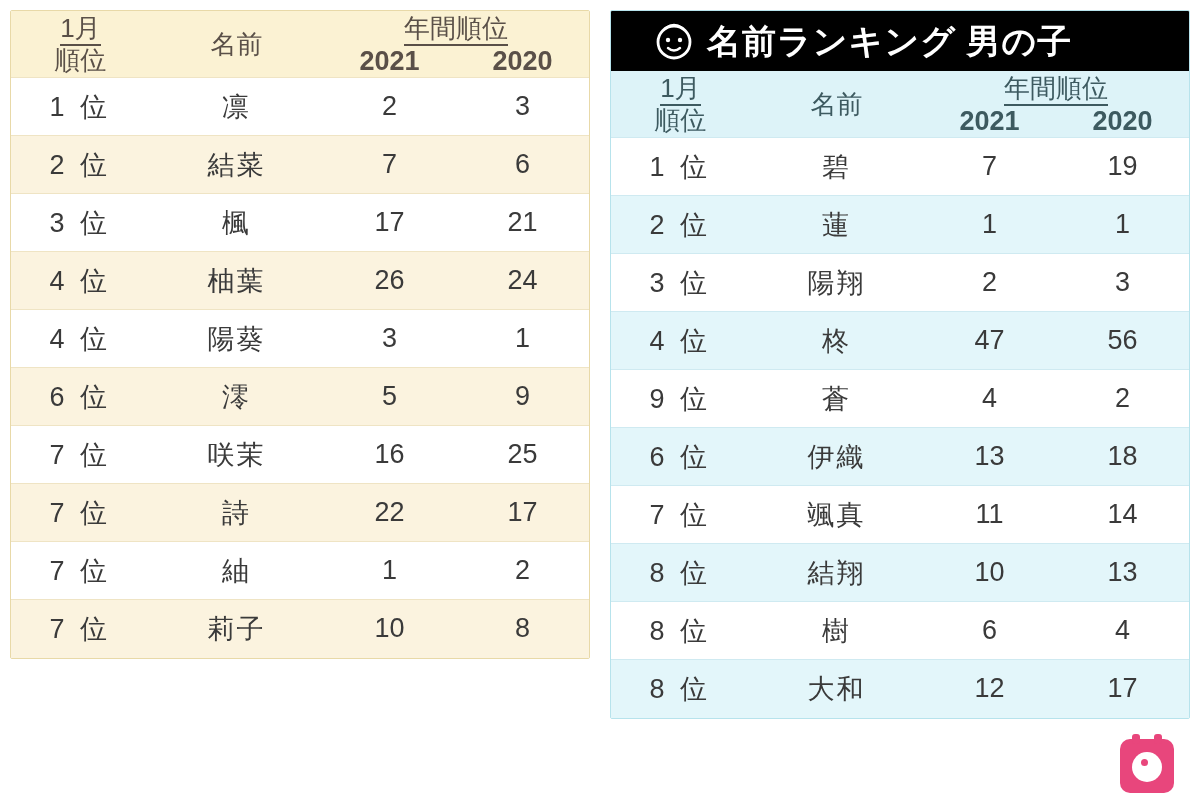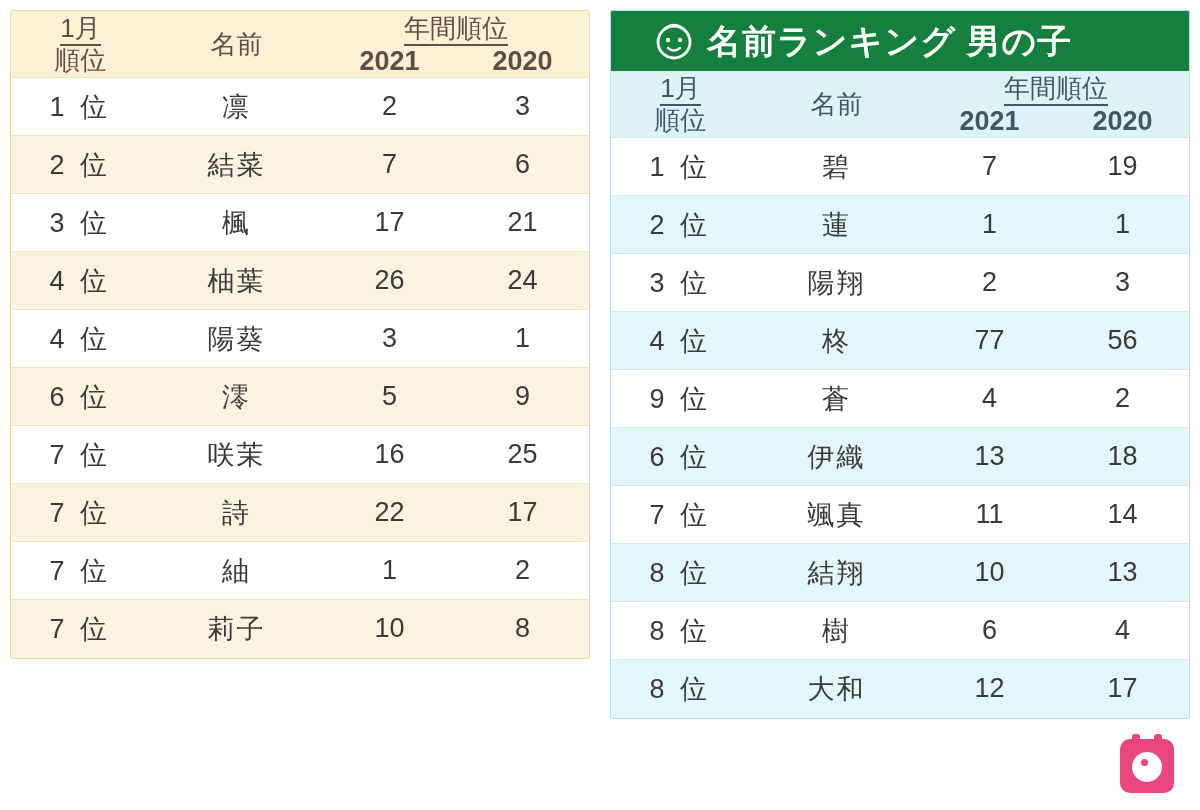--- a/index.html
+++ b/index.html
@@ -30,21 +30,21 @@
   .panel.boys  { left: 610px; border: 1px solid #b7e3ec; }
 
   .panel-header {
     display: flex;
     align-items: center;
     height: 60px;
     padding: 0 14px;
     color: #ffffff;
   }
   .girls .panel-header { background: #edc84b; }
-  .boys  .panel-header { background: #15803d; padding-left: 40px; }
+  .boys  .panel-header { background: #000000; padding-left: 40px; }
 
   .header-icon {
     width: 46px;
     height: 46px;
     flex: 0 0 46px;
     margin-right: 10px;
     display: block;
   }
   .header-title {
     font-size: 34px;
@@ -328,21 +328,21 @@
       </tr>
       <tr class="body-row">
         <td class="cell-rank">3 位</td>
         <td class="cell-name">陽翔</td>
         <td class="cell-num">2</td>
         <td class="cell-num">3</td>
       </tr>
       <tr class="body-row">
         <td class="cell-rank">4 位</td>
         <td class="cell-name">柊</td>
-        <td class="cell-num">77</td>
+        <td class="cell-num">47</td>
         <td class="cell-num">56</td>
       </tr>
       <tr class="body-row">
         <td class="cell-rank">9 位</td>
         <td class="cell-name">蒼</td>
         <td class="cell-num">4</td>
         <td class="cell-num">2</td>
       </tr>
       <tr class="body-row">
         <td class="cell-rank">6 位</td>

